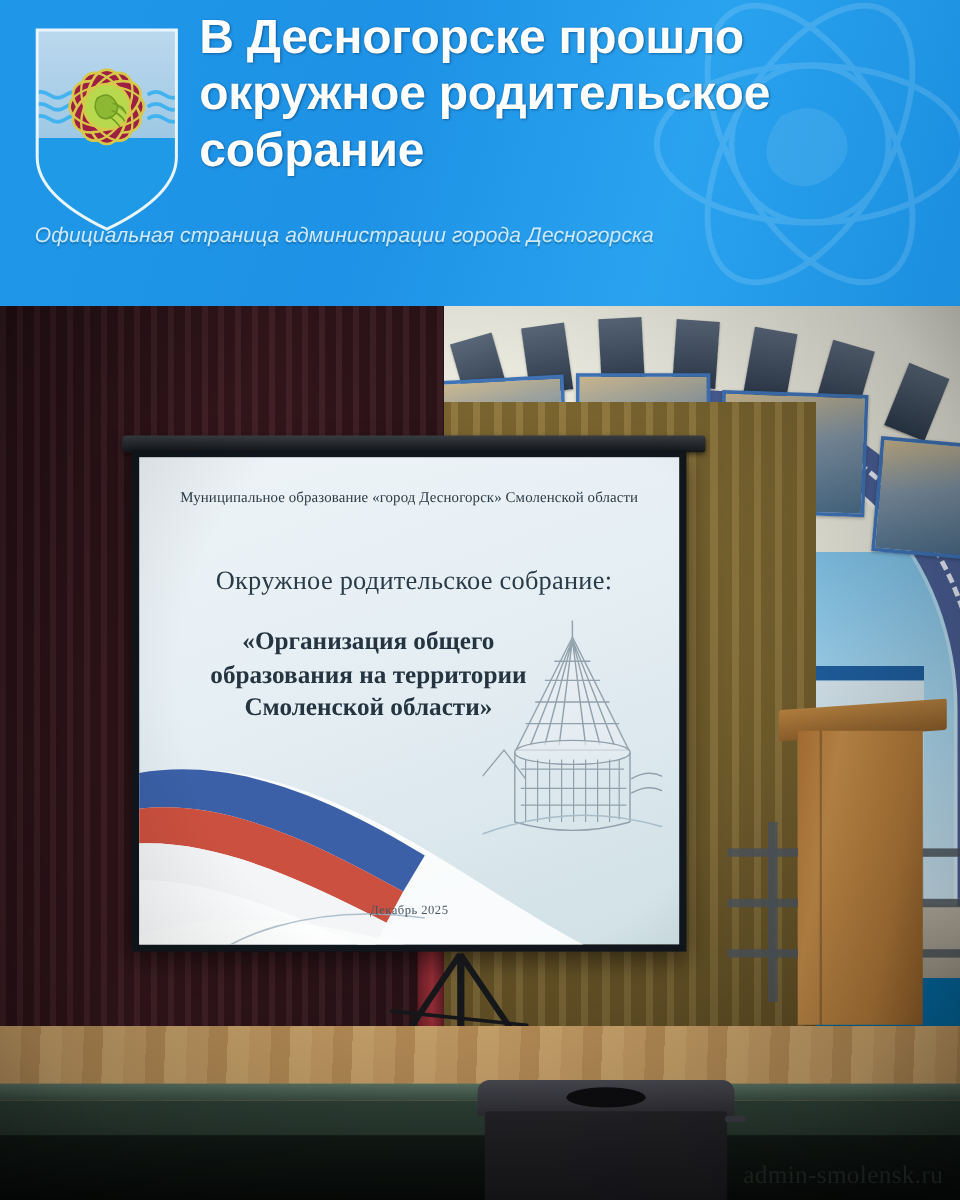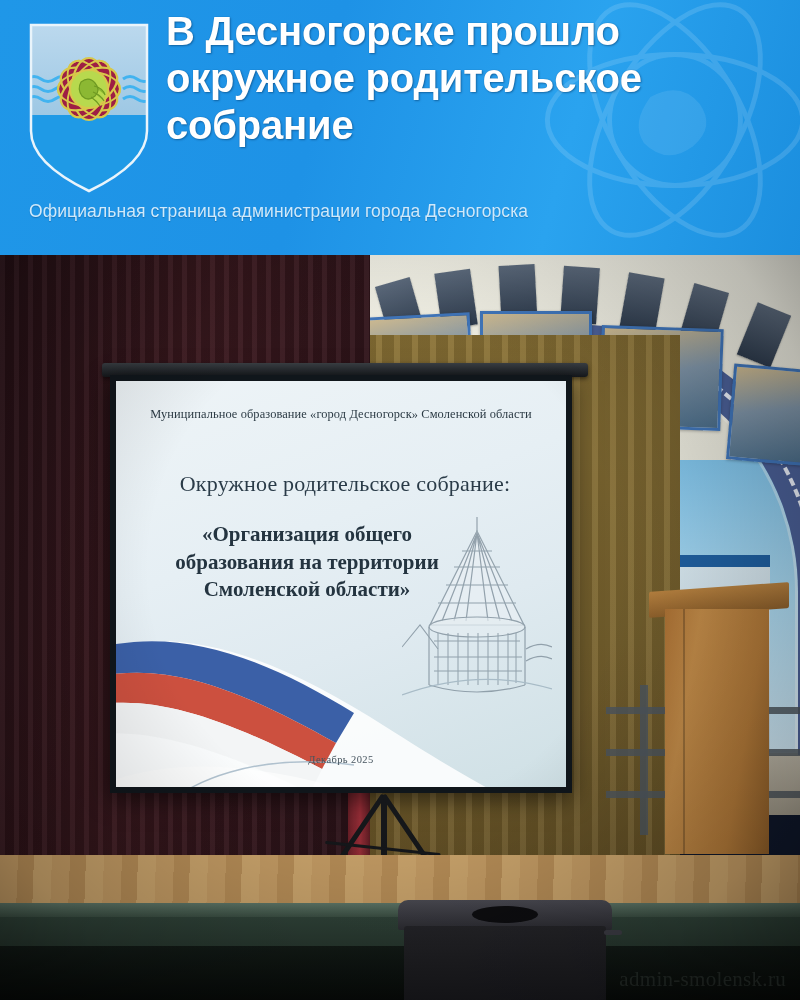--- a/index.html
+++ b/index.html
@@ -59,38 +59,39 @@
     color: #ffffff;
     font-size: 40px;
     font-weight: bold;
     line-height: 1.17;
     letter-spacing: -0.2px;
     text-shadow: 1px 1px 2px rgba(0,40,80,.42), 0 0 1px rgba(0,40,80,.35);
   }
 
   .banner-subtitle {
     position: absolute;
-    left: 29px; top: 201px;
+    left: 29px; top: 186px;
     width: 740px;
     color: #cfe9fb;
     font-size: 17.5px;
     font-weight: normal;
     letter-spacing: .1px;
     text-shadow: 0 1px 1px rgba(0,45,85,.30);
     white-space: nowrap;
+    font-style: italic;
   }
 
   
   .photo {
     position: absolute;
     left: 0; top: 255px;
     width: 800px;
     height: 745px;
     overflow: hidden;
-    background: #0f172a;
+    background: #0369a1;
   }
 
   
   .mural {
     position: absolute;
     left: 352px; top: 0;
     width: 448px; height: 560px;
     background: linear-gradient(180deg, #efeee3 0%, #e7e6da 35%, #d9d8cc 100%);
     overflow: hidden;
   }

